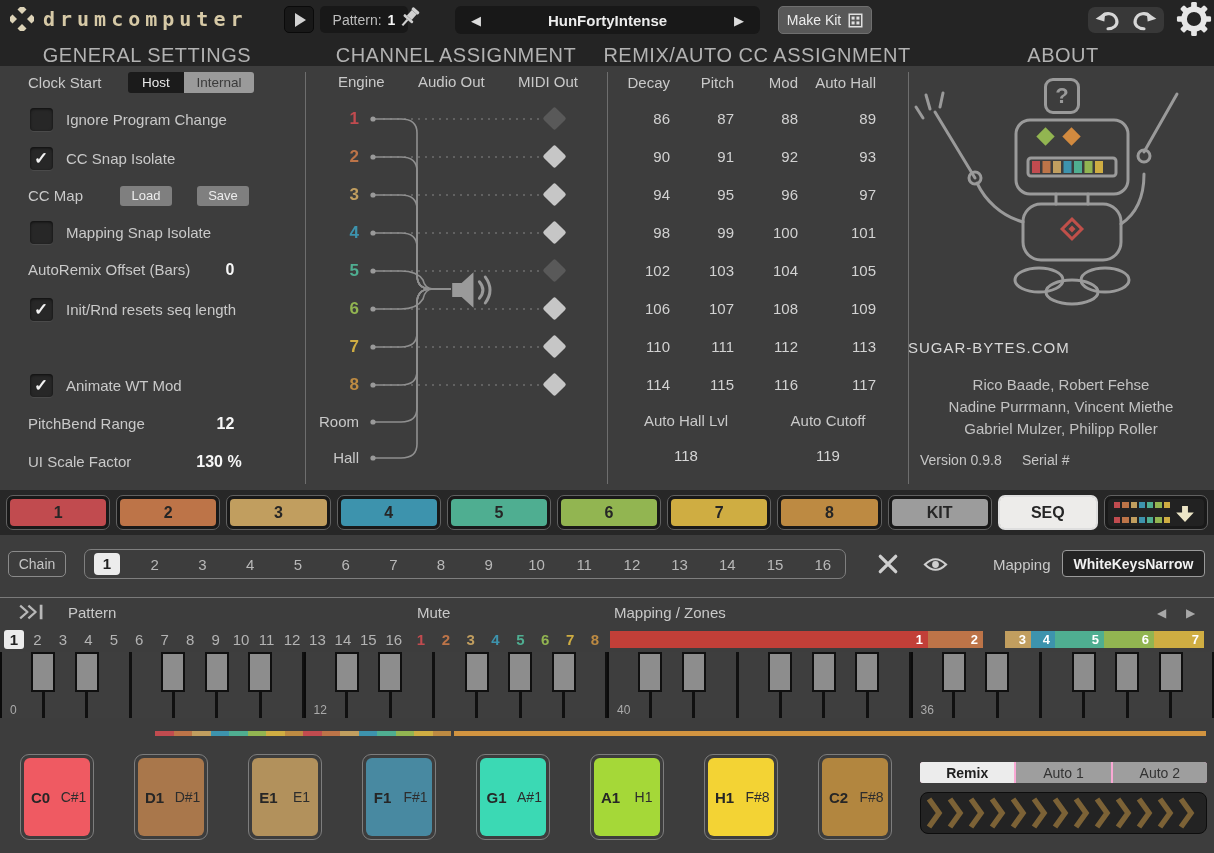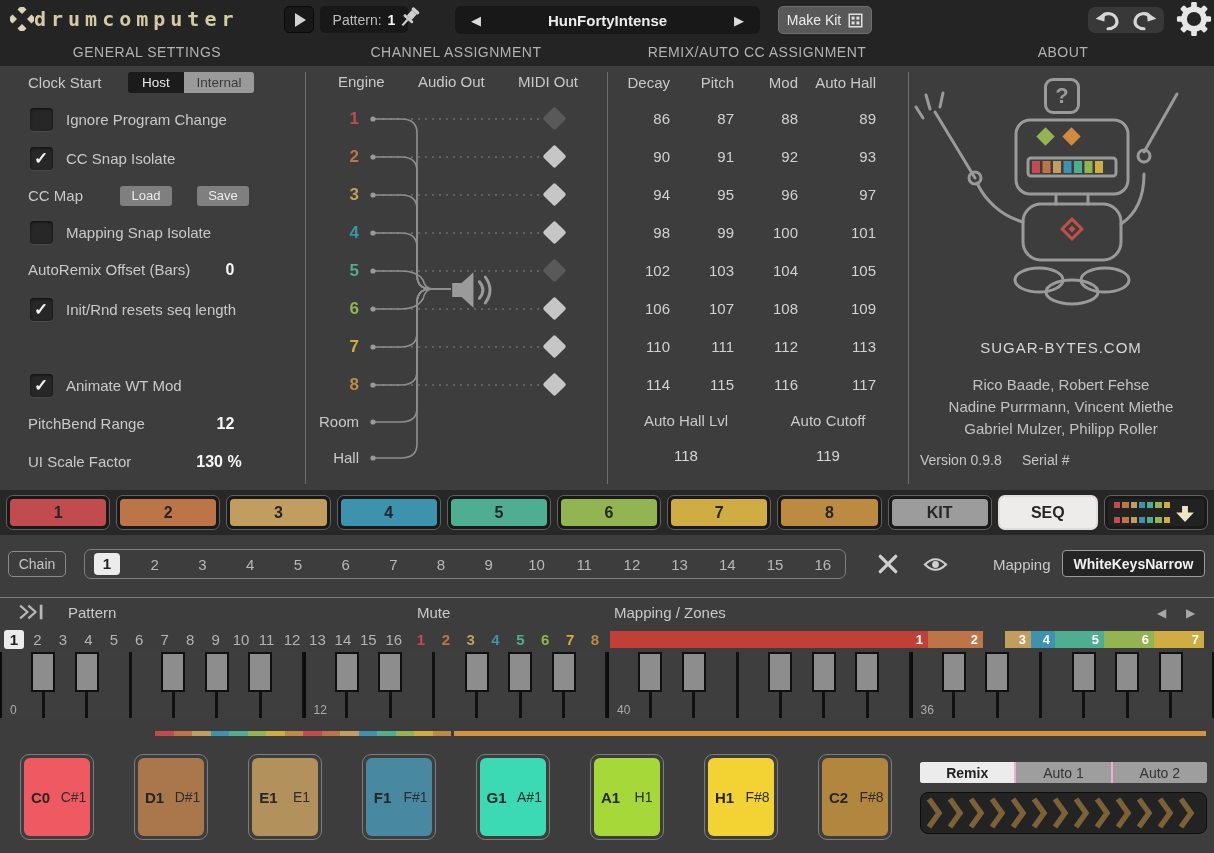--- a/index.html
+++ b/index.html
@@ -2,38 +2,38 @@
 <html><head>
 <meta charset="utf-8">
 <style>
   * { margin:0; padding:0; box-sizing:border-box; }
   html,body { background:#2a2a2a; }
   body { font-family:"Liberation Sans", sans-serif; }
   .app { position:relative; width:1214px; height:853px; background:#3d3d3d; overflow:hidden; }
 
   
   .topbar { position:absolute; left:0; top:0; width:1214px; height:66px; background:#242424; z-index:5; }
-  .logo { position:absolute; left:10px; top:7px; display:flex; align-items:center; }
+  .logo { position:absolute; left:10px; top:7px; display:flex; align-items:center; gap:9px; }
   .logo-icon { width:24px; height:24px; }
   .logo-text { font-family:"DejaVu Sans Mono", monospace; font-weight:bold; font-size:20px; letter-spacing:5px; color:#d6c9a6; }
   .play-btn { position:absolute; left:284px; top:6px; width:30px; height:27px; background:#181818; border:1px solid #0a0a0a; border-radius:5px; cursor:pointer; }
   .tri { position:absolute; left:10px; top:6px; width:0; height:0; border-left:11px solid #d2d2d2; border-top:7px solid transparent; border-bottom:7px solid transparent; }
   .pattern-box { position:absolute; left:320px; top:6px; width:88px; height:27px; background:#181818; border-radius:5px; display:flex; align-items:center; justify-content:center; gap:6px; }
   .pat-label { color:#bdbdbd; font-size:14px; }
   .pat-value { color:#f5f5f5; font-size:14px; font-weight:bold; }
   .pin { position:absolute; left:397px; top:5px; width:26px; height:26px; }
   .preset-nav { position:absolute; left:455px; top:6px; width:305px; height:28px; background:#181818; border-radius:6px; display:flex; align-items:center; }
   .nav-arrow { width:42px; text-align:center; color:#dcdcdc; font-size:13px; cursor:pointer; }
   .preset-name { flex:1; text-align:center; color:#ececec; font-size:15px; font-weight:bold; }
   .makekit { position:absolute; left:778px; top:6px; width:94px; height:28px; background:#585858; border:1px solid #6f6f6f; border-radius:5px; display:flex; align-items:center; justify-content:center; gap:7px; color:#ececec; font-size:14px; cursor:pointer; }
   .mk-icon { width:15px; height:15px; }
   .undoredo { position:absolute; left:1088px; top:7px; width:76px; height:26px; background:#383838; border-radius:7px; display:flex; align-items:center; justify-content:center; gap:6px; }
   .ur { width:30px; height:22px; cursor:pointer; }
   .gear { position:absolute; left:1176px; top:1px; width:36px; height:36px; cursor:pointer; }
-  .tab { position:absolute; top:44px; transform:translateX(-50%); color:#b2b2b2; font-size:14px; letter-spacing:0.5px; white-space:nowrap; }
+  .tab { position:absolute; top:44px; transform:translateX(-50%); color:#b2b2b2; font-size:20px; letter-spacing:0.5px; white-space:nowrap; }
 
   
   .main { position:absolute; left:0; top:66px; width:1214px; height:424px; background:#3d3d3d; }
   .vdiv { position:absolute; top:6px; height:412px; width:1px; background:#6e6e6e; }
   .pane { position:absolute; top:0; height:424px; }
   .pane-general { left:0; width:305px; }
   .pane-channel { left:305px; width:302px; }
   .pane-cc { left:608px; width:300px; }
   .pane-about { left:908px; width:306px; }
 
@@ -62,21 +62,21 @@
   .cc-grid { position:absolute; left:0; top:0; width:268px; display:grid; grid-template-columns:62px 64px 64px 78px; grid-template-rows:34px repeat(8,38px); }
   .cc-head { text-align:right; font-size:15px; color:#c9c9c9; line-height:34px; white-space:nowrap; }
   .cc-val { text-align:right; font-size:15px; color:#d2d2d2; line-height:38px; cursor:pointer; }
   .cc-foot { position:absolute; top:346px; width:140px; text-align:center; }
   .cc-foot-label { display:block; font-size:15px; color:#c9c9c9; }
   .cc-foot-value { display:block; margin-top:18px; font-size:15px; color:#d6d6d6; cursor:pointer; }
 
   
   .qmark { position:absolute; left:136px; top:12px; width:36px; height:36px; border:3px solid #9a9a9a; border-radius:9px; color:#9a9a9a; font-size:22px; font-weight:bold; display:flex; align-items:center; justify-content:center; cursor:pointer; }
   .robot { position:absolute; left:5px; top:16px; width:295px; height:245px; }
-  .website { position:absolute; left:0; top:273px; width:306px; text-align:center; color:#d8d8d8; font-size:15px; letter-spacing:1px; cursor:pointer; }
+  .website { position:absolute; left:0; top:273px; width:306px; color:#d8d8d8; font-size:15px; letter-spacing:1px; cursor:pointer; }
   .credits { position:absolute; left:0; top:308px; width:306px; text-align:center; }
   .credit-line { color:#c2c2c2; font-size:15px; line-height:22px; }
   .version-row { position:absolute; left:0; top:386px; width:306px; font-size:14px; color:#c6c6c6; }
   .version-row .ver { position:absolute; left:12px; }
   .version-row .ser { position:absolute; left:114px; cursor:pointer; }
 
   
   .padrow { position:absolute; left:0; top:490px; width:1214px; height:45px; background:#272727; display:flex; gap:6px; padding:5px 6px; }
   .pad-outer { flex:1; border:1px solid #616161; border-radius:7px; background:#191919; padding:3px; cursor:pointer; }
   .pad-inner { width:100%; height:100%; border-radius:4px; display:flex; align-items:center; justify-content:center; font-size:16px; font-weight:bold; color:#262626; position:relative; }

